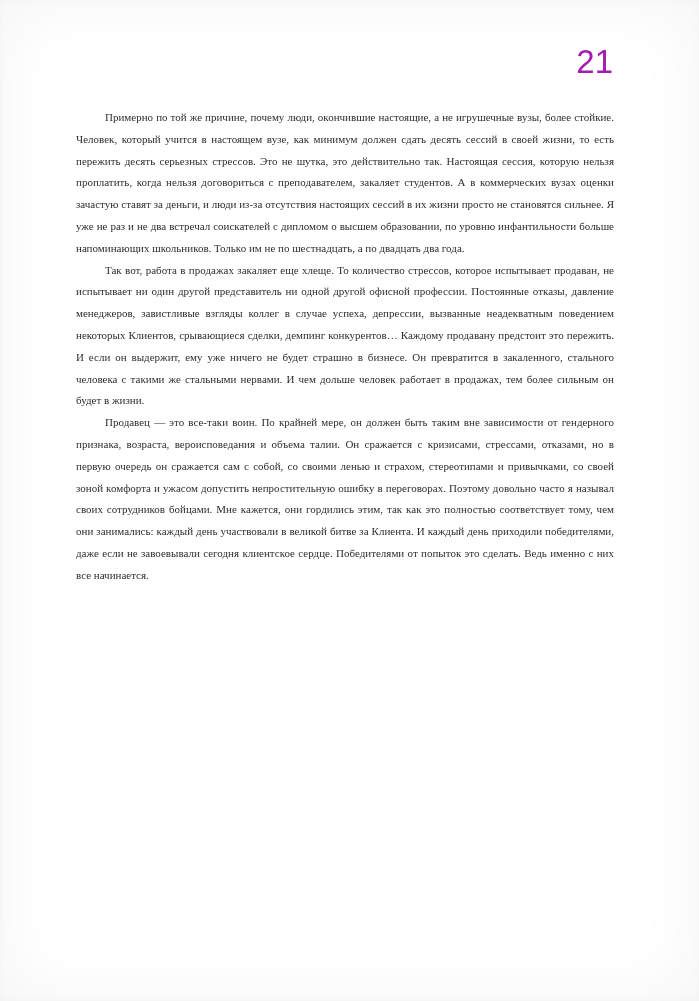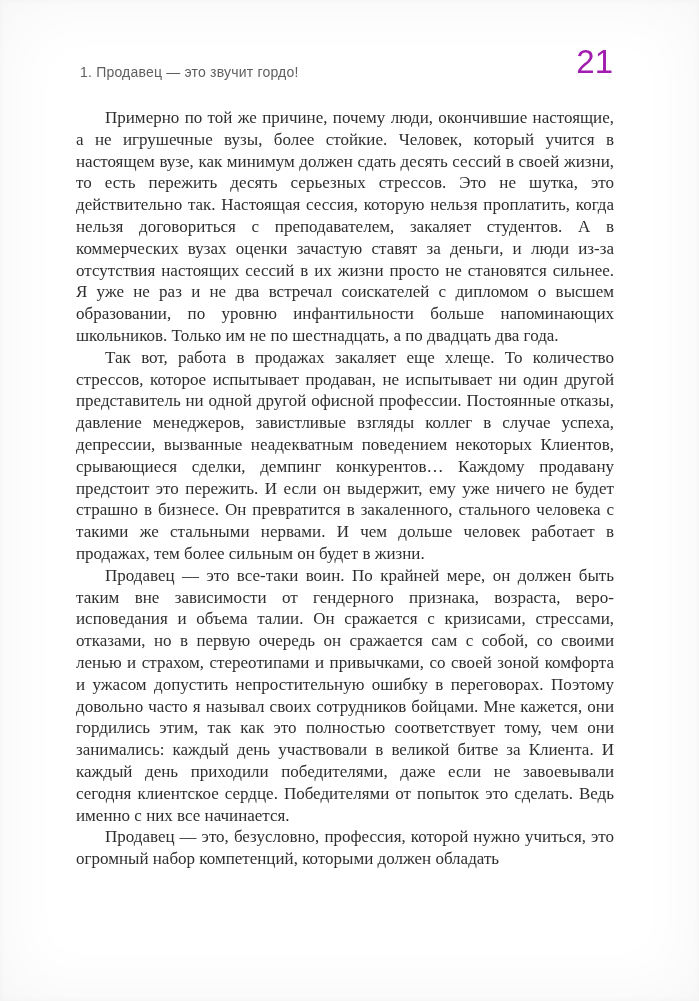--- a/index.html
+++ b/index.html
@@ -36,38 +36,36 @@
     line-height: 36px;
     font-weight: 300;
     color: #a21caf;
   }
   .body-text {
     position: absolute;
     left: 76px;
     top: 107px;
     width: 538px;
     font-family: "Liberation Serif", "DejaVu Serif", serif;
-    font-size: 17px;
+    font-size: 11px;
     line-height: 21.8px;
     color: #2e2e2e;
     text-align: justify;
     hyphens: manual;
     -webkit-hyphens: manual;
   }
   .body-text p {
     margin: 0;
     padding: 0;
     text-indent: 29px;
   }
 </style>
 </head>
 <body>
 
 <div class="page">
-  <div class="running-header">1. Продавец — это звучит гордо!</div>
   <div class="page-number">21</div>
   <div class="body-text" id="body-text">
       <p>Примерно по той же причине, почему люди, окончившие насто­ящие, а не игрушечные вузы, более стойкие. Человек, который учится в настоящем вузе, как минимум должен сдать десять сессий в своей жизни, то есть пережить десять серьезных стрессов. Это не шутка, это действительно так. Настоящая сессия, которую нельзя проплатить, когда нельзя договориться с преподавателем, закаляет студентов. А в коммерческих вузах оценки зачастую ставят за деньги, и люди из-за отсутствия настоящих сессий в их жизни просто не становятся сильнее. Я уже не раз и не два встречал соискателей с дипломом о выс­шем образовании, по уровню инфантильности больше напоминающих школьников. Только им не по шестнадцать, а по двадцать два года.</p>
       <p>Так вот, работа в продажах закаляет еще хлеще. То количество стрессов, которое испытывает продаван, не испытывает ни один дру­гой представитель ни одной другой офисной профессии. Постоянные отказы, давление менеджеров, завистливые взгляды коллег в случае успеха, депрессии, вызванные неадекватным поведением некоторых Клиентов, срывающиеся сделки, демпинг конкурентов… Каждому продавану предстоит это пережить. И если он выдержит, ему уже ничего не будет страшно в бизнесе. Он превратится в закаленного, стального человека с такими же стальными нервами. И чем дольше человек работает в продажах, тем более сильным он будет в жизни.</p>
       <p>Продавец — это все-таки воин. По крайней мере, он должен быть таким вне зависимости от гендерного признака, возраста, веро­исповедания и объема талии. Он сражается с кризисами, стрессами, отказами, но в первую очередь он сражается сам с собой, со своими ленью и страхом, стереотипами и привычками, со своей зоной ком­форта и ужасом допустить непростительную ошибку в переговорах. Поэтому довольно часто я называл своих сотрудников бойцами. Мне кажется, они гордились этим, так как это полностью соответствует тому, чем они занимались: каждый день участвовали в великой битве за Клиента. И каждый день приходили победителями, даже если не завоевывали сегодня клиентское сердце. Победителями от попыток это сделать. Ведь именно с них все начинается.</p>
-      <p>Продавец — это, безусловно, профессия, которой нужно учить­ся, это огромный набор компетенций, которыми должен обладать</p>
     </div>
 </div>
 
 </body></html>

